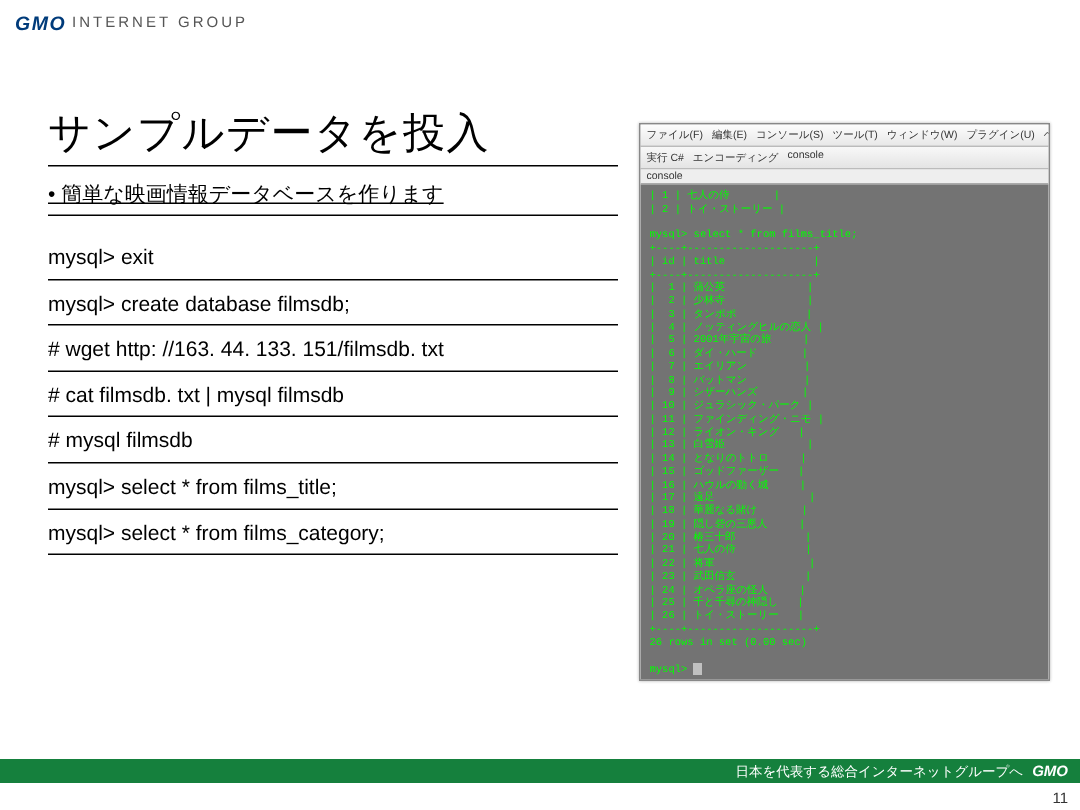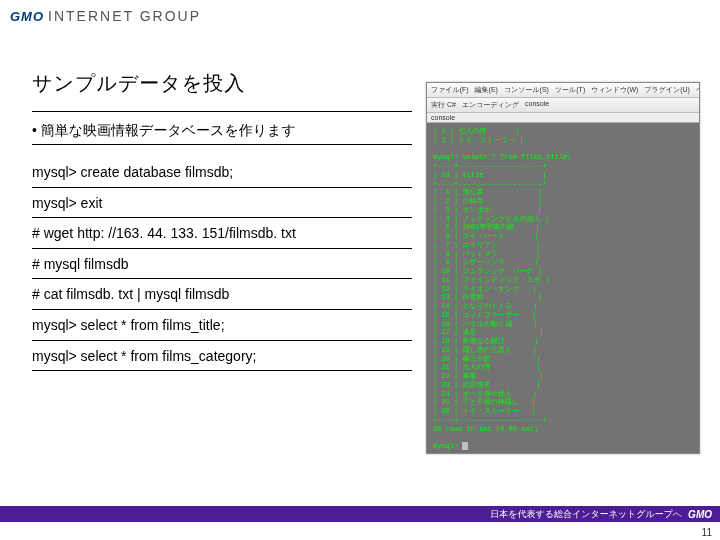--- a/index.html
+++ b/index.html
@@ -23,43 +23,44 @@
     align-items: center;
     gap: 4px;
   }
   .header .gmo {
     font-weight: bold;
     font-size: 13px;
     color: #003b7a;
     font-style: italic;
   }
   .header .ig {
-    font-size: 14px;
+    font-size: 10px;
     color: #555;
     letter-spacing: 2px;
   }
   .content {
     position: absolute;
     top: 70px;
     left: 32px;
     width: 380px;
   }
   .title {
-    font-size: 20px;
+    font-size: 28px;
     font-weight: 400;
     border-bottom: 1px solid #000;
-    padding-bottom: 14px;
+    padding-bottom: 2px;
     margin-bottom: 10px;
     letter-spacing: 1px;
   }
   .subtitle {
     font-size: 14px;
     border-bottom: 1px solid #000;
     padding-bottom: 4px;
     margin-bottom: 12px;
+    text-decoration: underline;
   }
   .cmd {
     font-size: 14px;
     border-bottom: 1px solid #000;
     padding: 6px 0 4px 0;
     line-height: 1.4;
   }
   .terminal-shot {
     position: absolute;
     top: 82px;
@@ -109,21 +110,21 @@
     overflow:hidden;
     white-space: pre;
   }
   .term-body .cur { background:#c0c0c0; color:#000; display:inline-block; width:6px; height:8px; vertical-align:middle;}
   .footer {
     position: absolute;
     bottom: 18px;
     left: 0;
     right: 0;
     height: 16px;
-    background: #4c1d95;
+    background: #15803d;
     color: #fff;
     font-size: 9px;
     display: flex;
     justify-content: flex-end;
     align-items: center;
     padding-right: 8px;
     gap:6px;
   }
   .footer .logo {
     font-weight:bold;
@@ -143,25 +144,25 @@
 <body>
 
 <div class="header">
   <span class="gmo">GMO</span>
   <span class="ig">INTERNET GROUP</span>
 </div>
 
 <div class="content">
   <div class="title">サンプルデータを投入</div>
   <div class="subtitle">• 簡単な映画情報データベースを作ります</div>
+  <div class="cmd">mysql&gt; exit</div>
   <div class="cmd">mysql&gt; create database filmsdb;</div>
-  <div class="cmd">mysql&gt; exit</div>
   <div class="cmd"># wget http: //163. 44. 133. 151/filmsdb. txt</div>
+  <div class="cmd"># cat filmsdb. txt | mysql filmsdb</div>
   <div class="cmd"># mysql filmsdb</div>
-  <div class="cmd"># cat filmsdb. txt | mysql filmsdb</div>
   <div class="cmd">mysql&gt; select * from films_title;</div>
   <div class="cmd">mysql&gt; select * from films_category;</div>
 </div>
 
 <div class="terminal-shot">
   <div class="term-menubar">
     <span>ファイル(F)</span>
     <span>編集(E)</span>
     <span>コンソール(S)</span>
     <span>ツール(T)</span>

